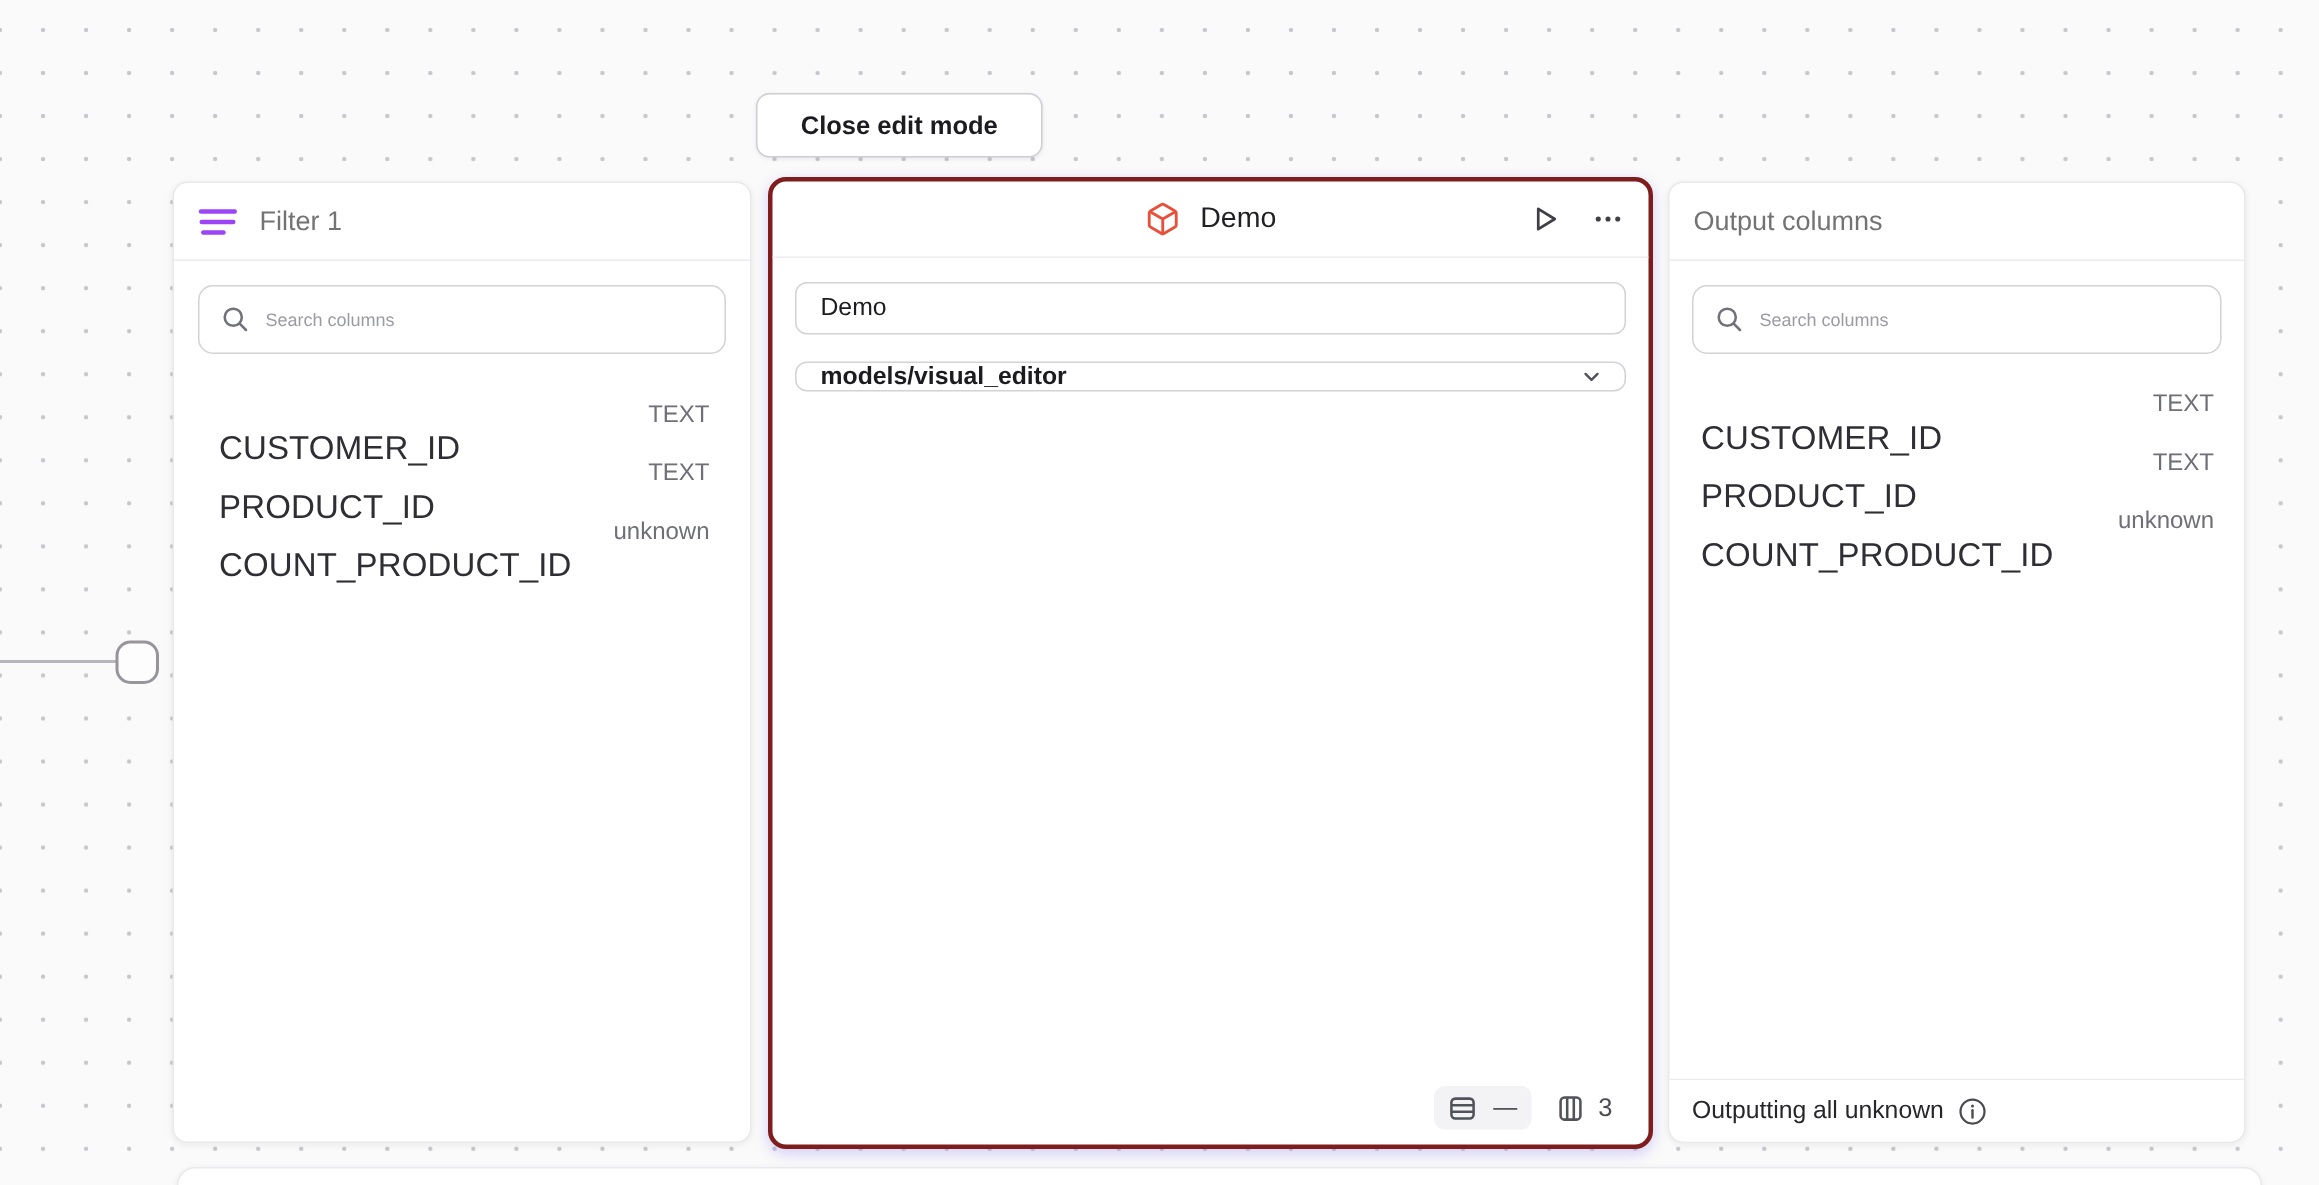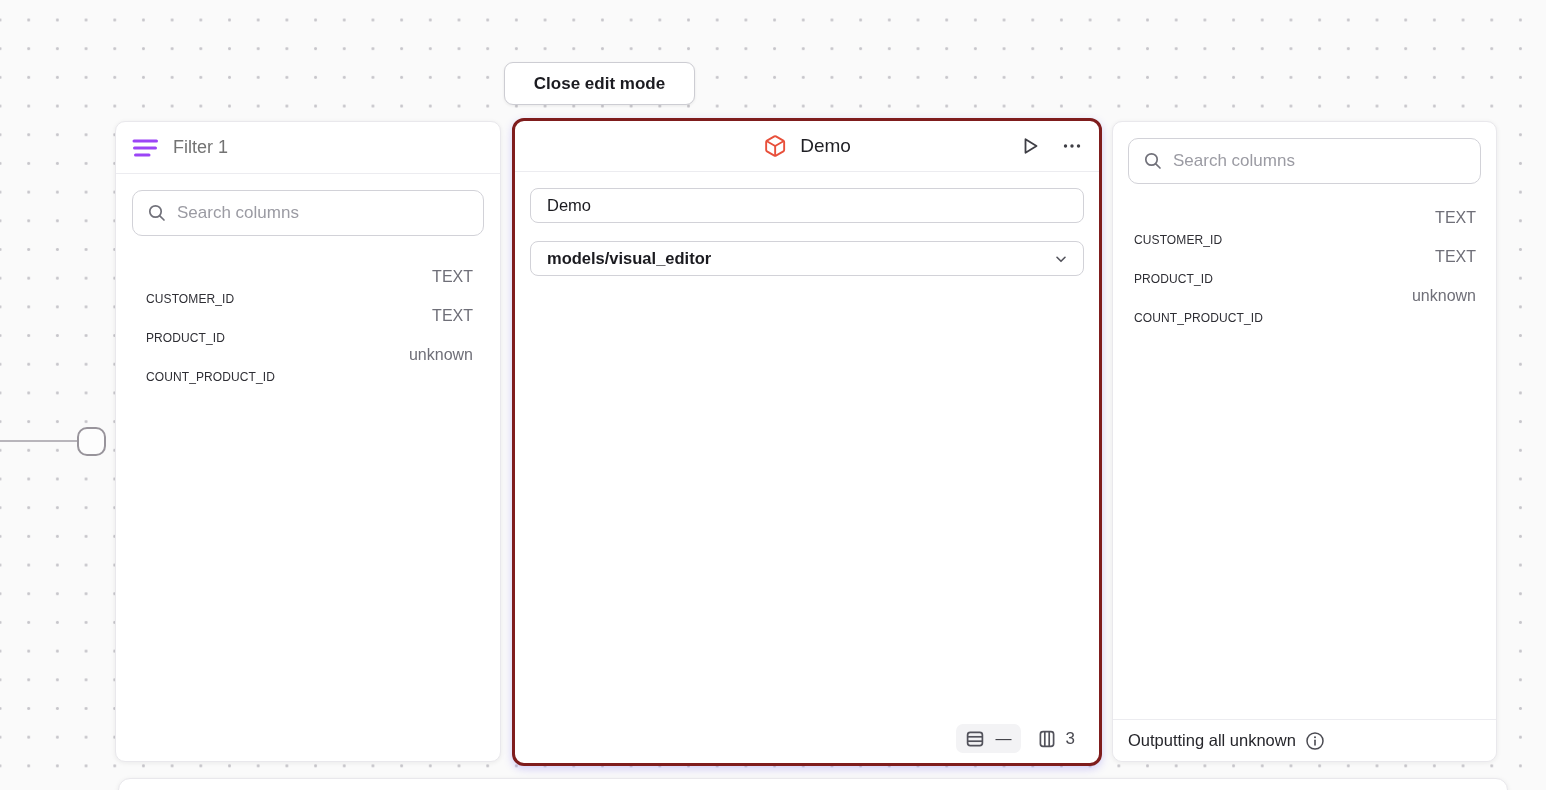--- a/index.html
+++ b/index.html
@@ -42,27 +42,27 @@
   }
   .panel-title { font-size:18px; color:#737373; white-space:nowrap; }
 
   .search-box {
     margin:16px 16px 0 16px; height:46px;
     border:1px solid #d2d2d8; border-radius:10px;
     display:flex; align-items:center; gap:10px; padding:0 14px; background:#fff;
   }
   .search-box input {
     border:none; outline:none; flex:1; font-family:inherit;
-    font-size:17px; color:#3f3f46; background:transparent;
+    font-size:12px; color:#3f3f46; background:transparent;
   }
   .search-box input::placeholder { color:#9b9ba3; }
 
   .col-list { list-style:none; }
   .col-row { height:39px; display:flex; align-items:center; justify-content:space-between; }
-  .col-name { font-size:12px; color:#2e2e34; letter-spacing:0.1px;margin-top:44px; }
+  .col-name { font-size:22px; color:#2e2e34; letter-spacing:0.1px;margin-top:44px; }
   .col-type { font-size:16px; color:#6f6f78; }
 
   
   #filter-panel { left:115px; top:121px; width:386px; height:641px; }
   #filter-panel .panel-header { gap:15px; }
   #filter-panel .col-list { margin-top:21px; padding:0 27px 0 30px; }
 
   
   #model-panel {
     left:512px; top:118px; width:590px; height:648px;
@@ -79,21 +79,21 @@
   .icon-btn { background:none; border:none; cursor:pointer; display:flex; align-items:center; justify-content:center; padding:2px; }
 
   .model-body { padding:16px 15px 0 15px; }
   .field-label { font-size:16.5px; font-weight:500; color:#26262b; margin-bottom:9px; }
   .text-input {
     width:100%; height:35px; border:1px solid #d2d2d8; border-radius:8px;
     padding:0 16px; font-family:inherit; font-size:16.5px; color:#1b1b20; outline:none;
     margin-bottom:18px; background:#fff;
   }
   .select-input {
-    width:100%; height:35px; border:1px solid #d2d2d8; border-radius:8px;
+    width:100%; height:20px; border:1px solid #d2d2d8; border-radius:8px;
     padding:0 14px 0 16px; display:flex; align-items:center; justify-content:space-between;
     cursor:pointer; background:#fff;
   }
   .select-value { font-size:16.5px; font-weight:700; color:#1b1b20; }
 
   .model-footer {
     position:absolute; right:22px; bottom:10px;
     display:flex; align-items:center; gap:14px;
   }
   .stat-pill {
@@ -224,20 +224,23 @@
           <line x1="7.8" y1="2.6" x2="7.8" y2="17.4"></line>
           <line x1="12.2" y1="2.6" x2="12.2" y2="17.4"></line>
         </svg>
       </span>
       <span class="stat-count">3</span>
     </button>
   </div>
 </section>
 
 <section class="panel" id="output-panel">
+  <div class="panel-header">
+    <span class="panel-title">Output columns</span>
+  </div>
   <div class="search-box">
     <span style="display:flex;">
       <svg width="20" height="20" viewBox="0 0 20 20" fill="none">
         <circle cx="8.5" cy="8.5" r="5.7" stroke="#71717a" stroke-width="1.7"></circle>
         <line x1="12.8" y1="12.8" x2="17" y2="17" stroke="#71717a" stroke-width="1.7" stroke-linecap="round"></line>
       </svg>
     </span>
     <input type="text" placeholder="Search columns" style="">
   </div>
   <ul class="col-list">

